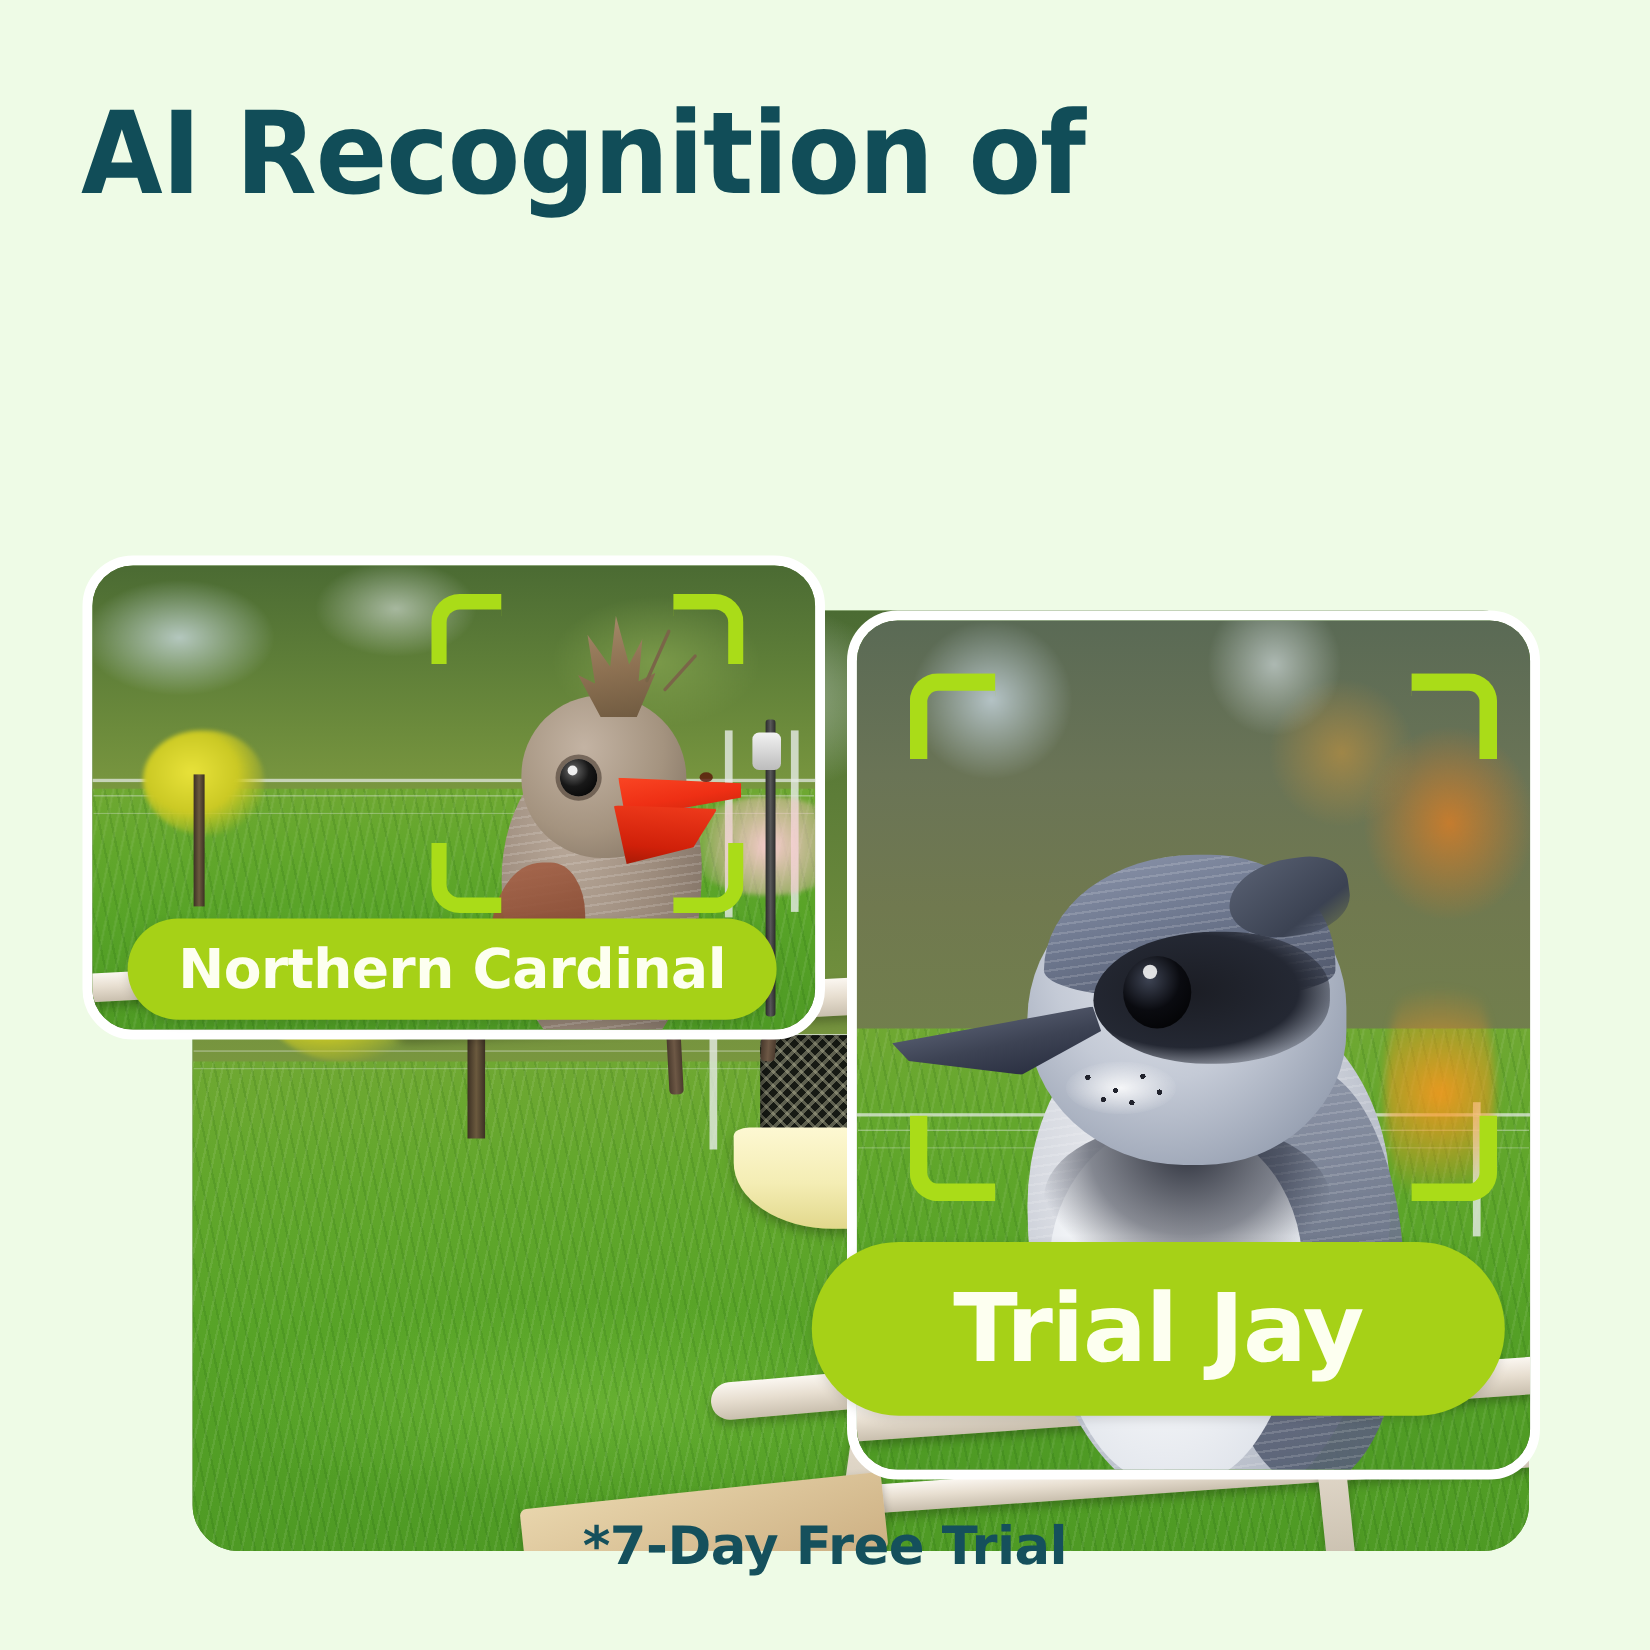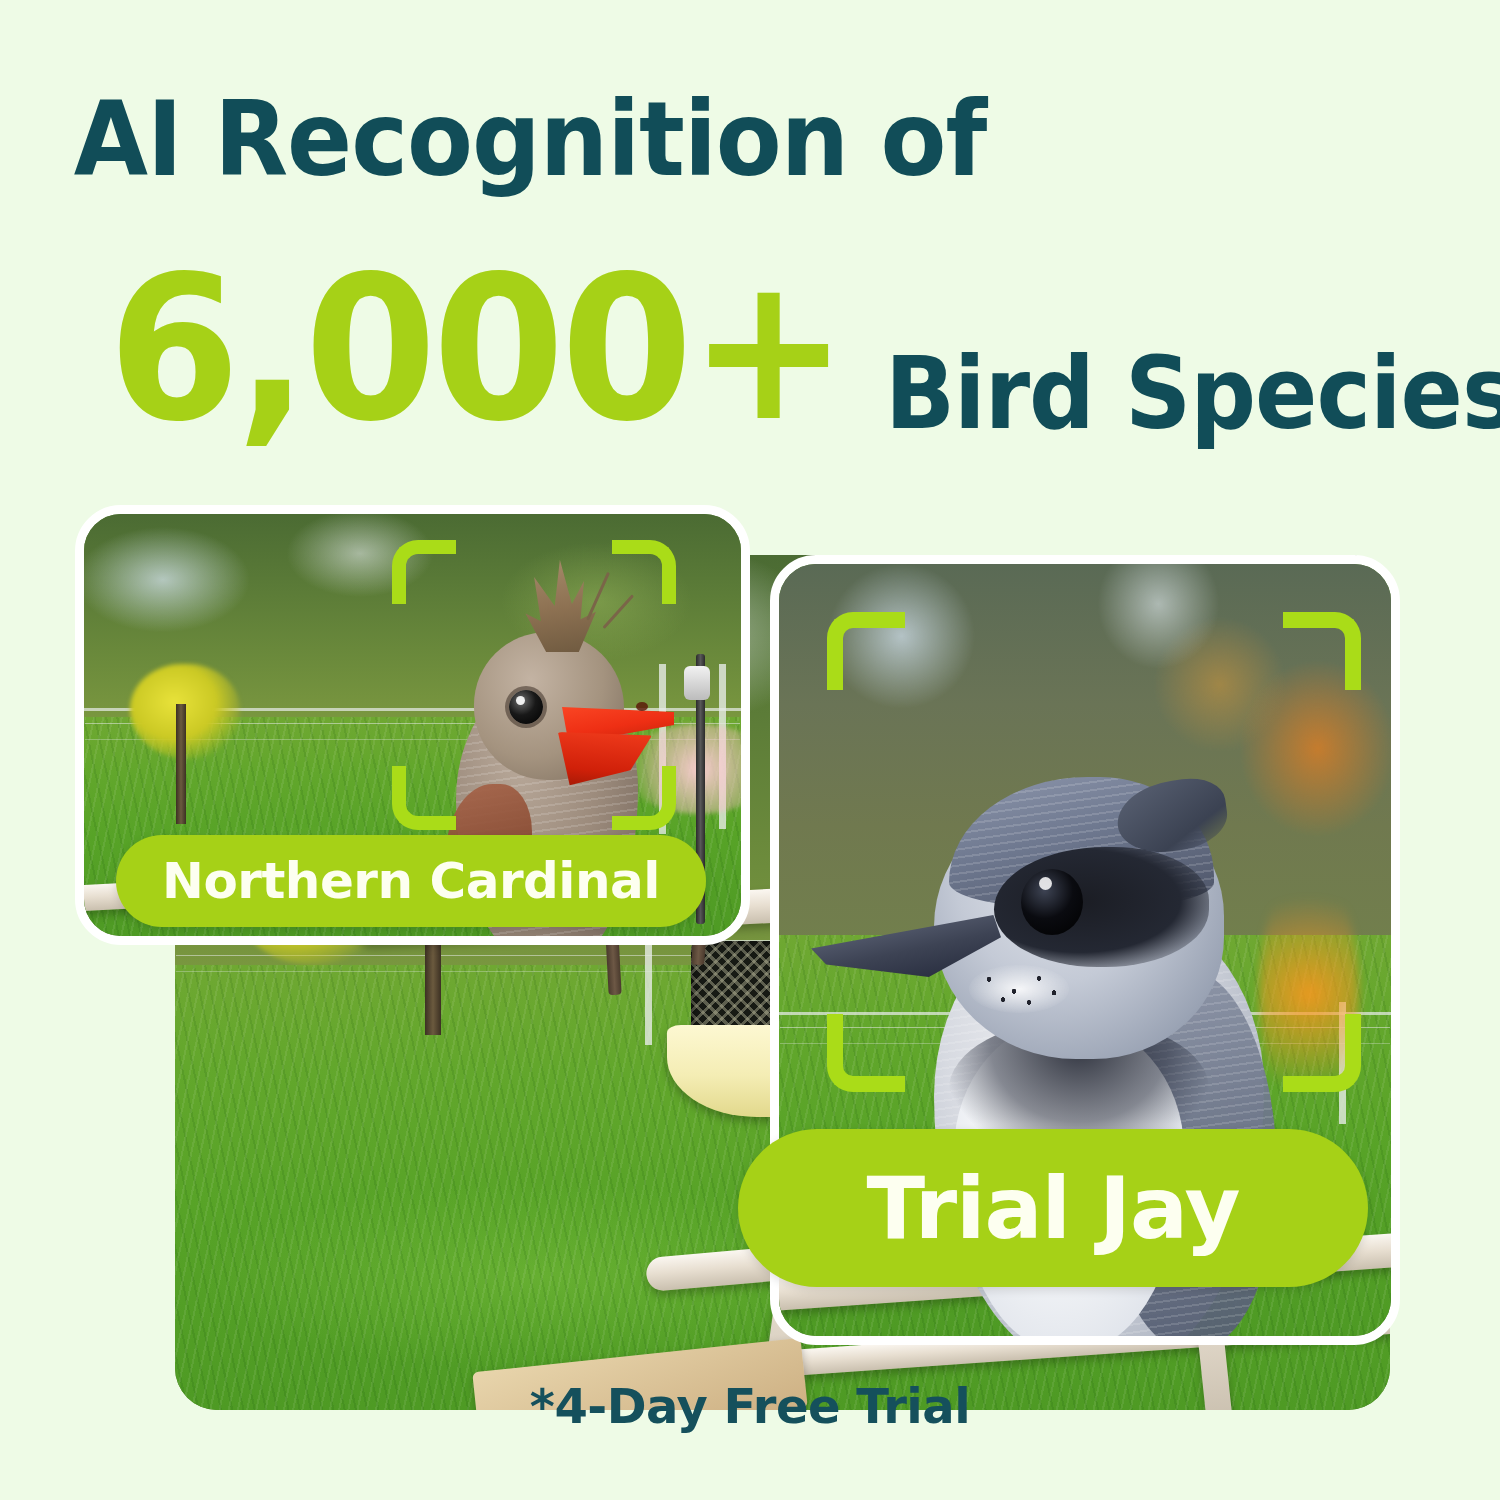--- a/index.html
+++ b/index.html
@@ -377,24 +377,20 @@
     letter-spacing:-0.5px;
   }
 </style>
 </head>
 <body>
 
 <div class="headline-block">
 
   <div class="headline-line1">AI Recognition of</div>
 
-  <div class="headline-line2">
-    <span class="big-number">6,000+</span>
-    <span class="species-word">Bird Species</span>
-  </div>
 
 </div>
 
 <div class="photo-stage">
 
   <div class="photo-card photo-main">
     <div class="scene">
       <div class="sky-trees"></div>
       <div class="grass"></div>
       <div class="grass-tex"></div>
@@ -507,13 +503,13 @@
       <div class="elbow br" style="right:0;bottom:0;width:64px;height:64px;border-width:14px;"></div>
     </div>
   </div>
 
 </div>
 
 <div class="badge badge-cardinal">Northern Cardinal</div>
 
 <div class="badge badge-jay">Trial Jay</div>
 
-<div class="footnote">*4-Day Free Trial</div>
+<div class="footnote">*7-Day Free Trial</div>
 
 </body></html>

